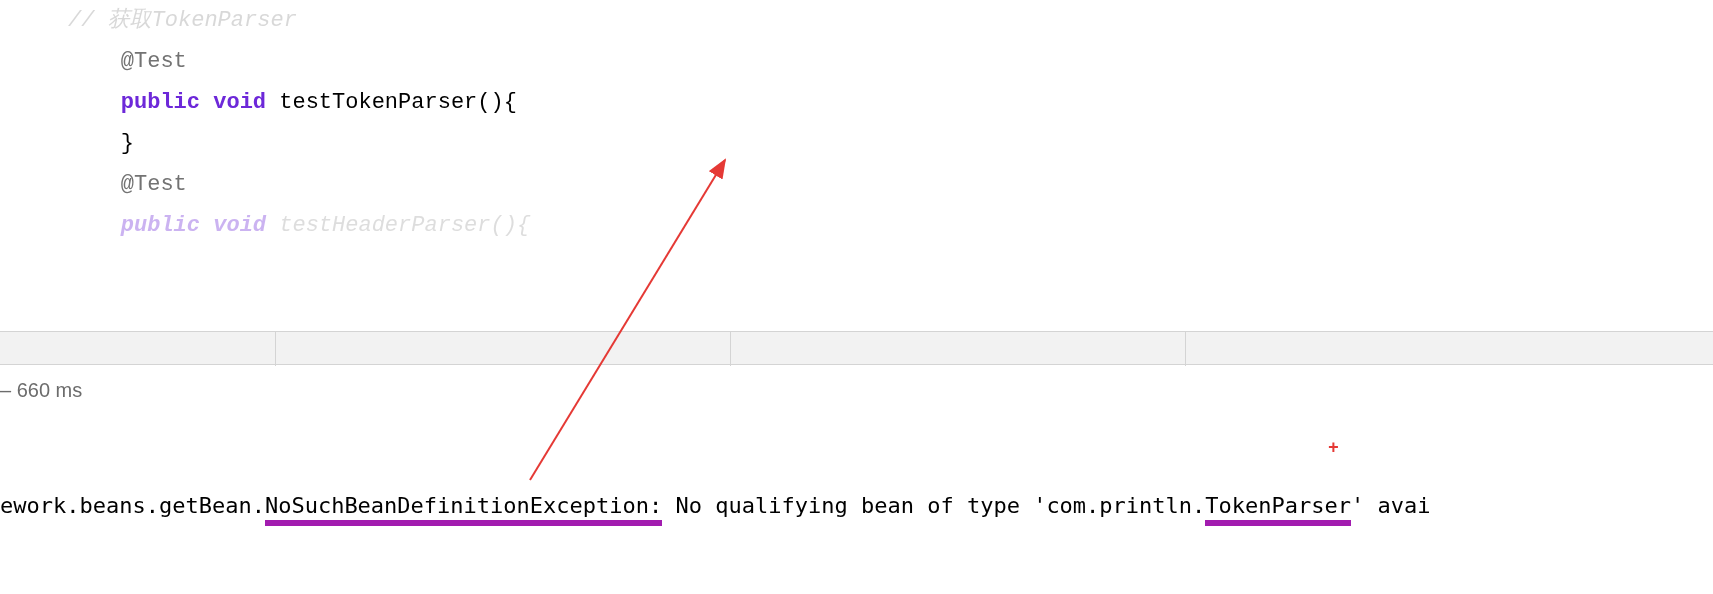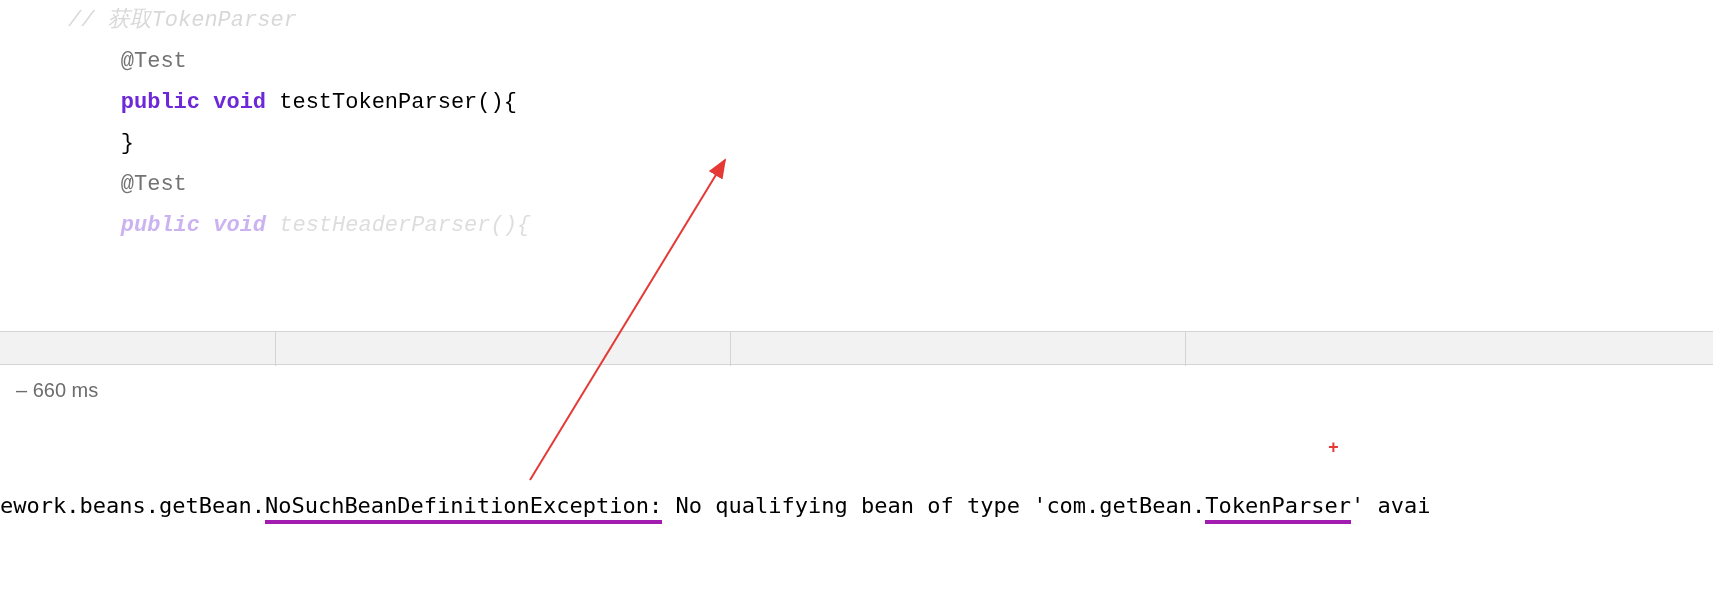--- a/index.html
+++ b/index.html
@@ -68,35 +68,35 @@
       height: 34px;
       background: #d4d4d4;
     }
     .run-status {
       position: absolute;
       top: 375px;
       left: 0;
       color: #6c6c6c;
       font-size: 20px;
       font-family: -apple-system, 'Segoe UI', sans-serif;
-      padding: 4px 16px;
+      padding: 4px 0;
     }
     .console-area {
       position: absolute;
       top: 440px;
       left: 0;
       width: 100%;
       font-family: 'Consolas', 'Monaco', monospace;
       font-size: 22px;
       white-space: pre;
       color: #000000;
     }
     .console-line { line-height: 32px; }
     .underline-red {
-      border-bottom: 4px solid #a21caf;
+      border-bottom: 6px solid #a21caf;
       padding-bottom: 2px;
     }
     .plus-marker {
       position: absolute;
       top: 438px;
       left: 1328px;
       color: #e53935;
       font-size: 18px;
       font-weight: bold;
     }
@@ -122,21 +122,21 @@
 
 <div class="toolbar-strip">
   <div class="toolbar-sep" style="left:275px"></div>
   <div class="toolbar-sep" style="left:730px"></div>
   <div class="toolbar-sep" style="left:1185px"></div>
 </div>
 
 <div class="run-status">– 660 ms</div>
 
 <div class="console-area">
-  <div class="console-line"><span>ework.beans.getBean.</span><span class="underline-red">NoSuchBeanDefinitionException:</span><span> No qualifying bean of type '</span><span>com.getBean.</span><span class="underline-red">TokenParser</span><span>' avai</span></div>
+  <div class="console-line"><span>ework.beans.getBean.</span><span class="underline-red">NoSuchBeanDefinitionException:</span><span> No qualifying bean of type '</span><span>com.println.</span><span class="underline-red">TokenParser</span><span>' avai</span></div>
 </div>
 
 <div class="plus-marker">+</div>
 
 <svg class="arrow-svg" width="260" height="340">
   <defs>
     <marker id="arrowhead" markerWidth="10" markerHeight="8" refX="9" refY="4" orient="auto">
       <polygon points="0 0, 10 4, 0 8" fill="#e53935"></polygon>
     </marker>
   </defs>

